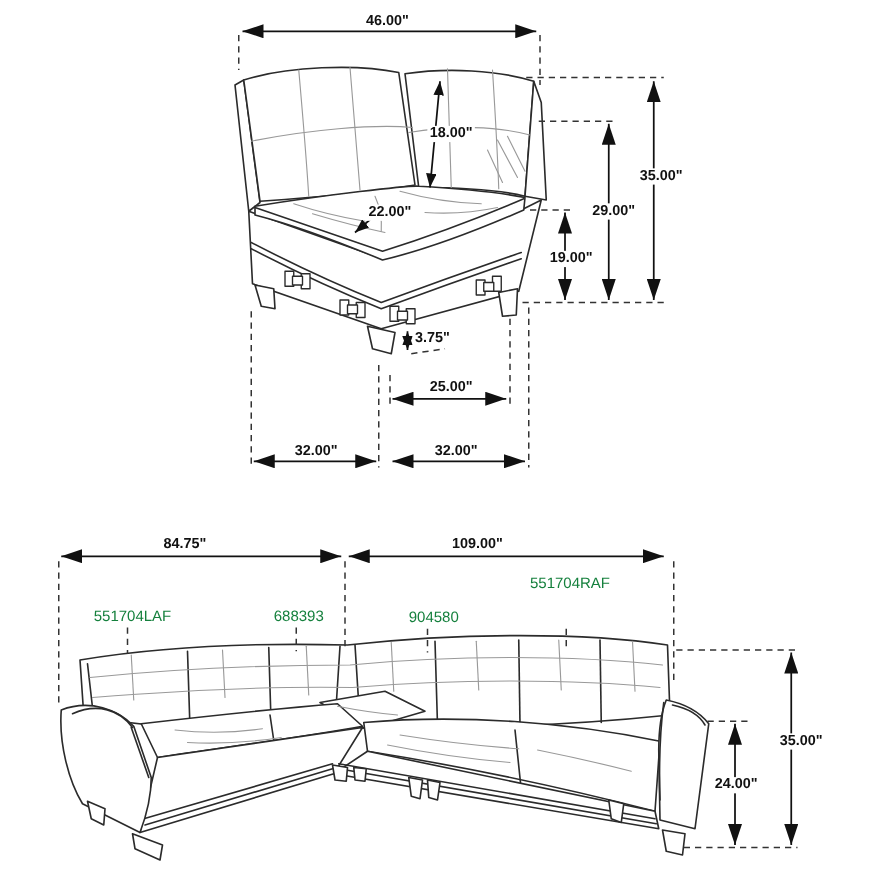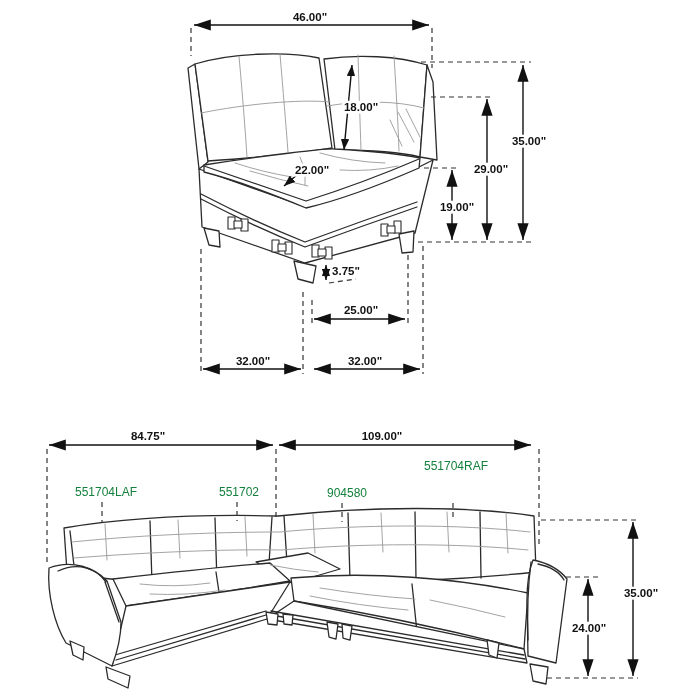--- a/index.html
+++ b/index.html
@@ -206,17 +206,17 @@
   <span class="dim" style="left:361px;top:310px">25.00"</span>
   <span class="dim" style="left:253px;top:361px">32.00"</span>
   <span class="dim" style="left:365px;top:361px">32.00"</span>
 
   <span class="dim" style="left:148px;top:436px">84.75"</span>
   <span class="dim" style="left:382px;top:436px">109.00"</span>
   <span class="dim" style="left:641px;top:593px">35.00"</span>
   <span class="dim" style="left:589px;top:628px">24.00"</span>
 
   <span class="part" style="left:106px;top:493px">551704LAF</span>
-  <span class="part" style="left:239px;top:493px">551702</span>
+  <span class="part" style="left:239px;top:493px">688393</span>
   <span class="part" style="left:347px;top:494px">904580</span>
   <span class="part" style="left:456px;top:467px">551704RAF</span>
 
 </div>
 
 </body></html>

